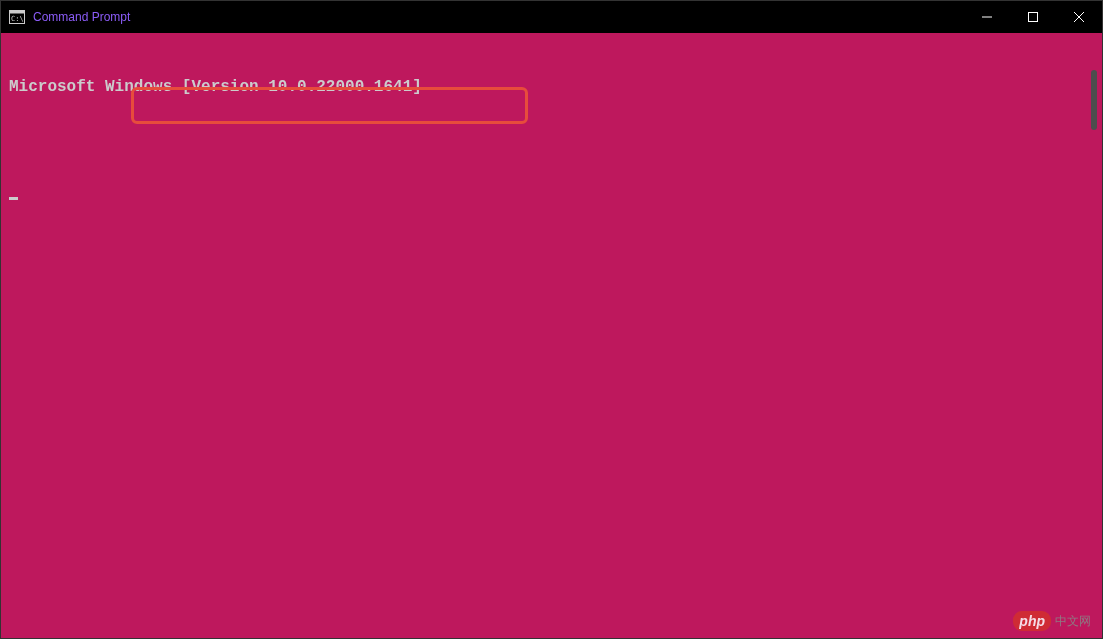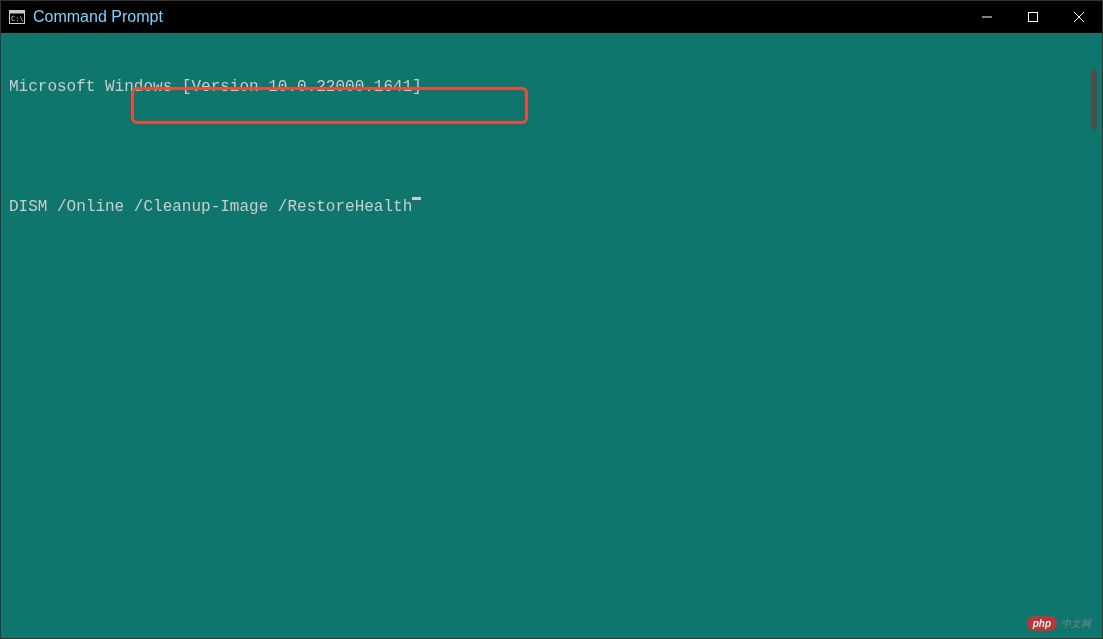--- a/index.html
+++ b/index.html
@@ -42,23 +42,23 @@
       height: 16px;
       display: flex;
       align-items: center;
       justify-content: center;
     }
     .app-icon svg {
       width: 16px;
       height: 16px;
     }
     .title-text {
-      color: #7dd3fc;
+      color: #8b5cf6;
       font-family: 'Segoe UI', Tahoma, sans-serif;
-      font-size: 16px;
+      font-size: 12px;
       font-weight: 400;
     }
     .window-controls {
       display: flex;
       height: 100%;
     }
     .win-btn {
       width: 46px;
       height: 32px;
       display: flex;
@@ -68,23 +68,24 @@
       border: none;
       color: #ffffff;
       cursor: pointer;
     }
     .win-btn svg {
       width: 10px;
       height: 10px;
     }
     .terminal-area {
       flex: 1;
-      background: #0f766e;
+      background: #be185d;
       position: relative;
       overflow: hidden;
+      font-weight: bold;
     }
     .terminal-content {
       padding: 4px 8px;
       color: #cccccc;
       font-size: 16px;
       line-height: 20px;
       font-family: Consolas, 'Courier New', monospace;
       white-space: pre;
     }
     .terminal-line {
@@ -144,31 +145,30 @@
       right: 12px;
       display: flex;
       align-items: center;
       gap: 4px;
       opacity: 0.85;
     }
     .watermark-badge {
       background: #d32f2f;
       color: #fff;
       font-family: Arial, sans-serif;
-      font-size: 10px;
+      font-size: 14px;
       font-weight: bold;
       padding: 2px 6px;
       border-radius: 9px;
       font-style: italic;
     }
     .watermark-text {
       color: #888;
       font-family: 'Microsoft YaHei', sans-serif;
-      font-size: 10px;
-      font-style: italic;
+      font-size: 12px;
     }
   </style>
 </head>
 <body>
 
 <div class="window">
   <div class="titlebar">
     <div class="titlebar-left">
       <span class="app-icon">
         <svg viewBox="0 0 16 16">
@@ -196,21 +196,21 @@
           <line x1="10" y1="0" x2="0" y2="10" stroke="#fff" stroke-width="1"></line>
         </svg>
       </button>
     </div>
   </div>
 
   <div class="terminal-area">
     <div class="terminal-content">
       <div class="terminal-line">Microsoft Windows [Version 10.0.22000.1641]</div>
       <div class="terminal-line"></div>
-      <div class="terminal-line prompt-line"><span class="command-text">DISM /Online /Cleanup-Image /RestoreHealth</span><span class="cursor"></span></div>
+      <div class="terminal-line prompt-line"><span class="cursor"></span></div>
     </div>
 
     <div class="highlight-box"></div>
 
     <div class="scrollbar-track">
       <div class="scrollbar-thumb"></div>
     </div>
   </div>
 </div>
 

